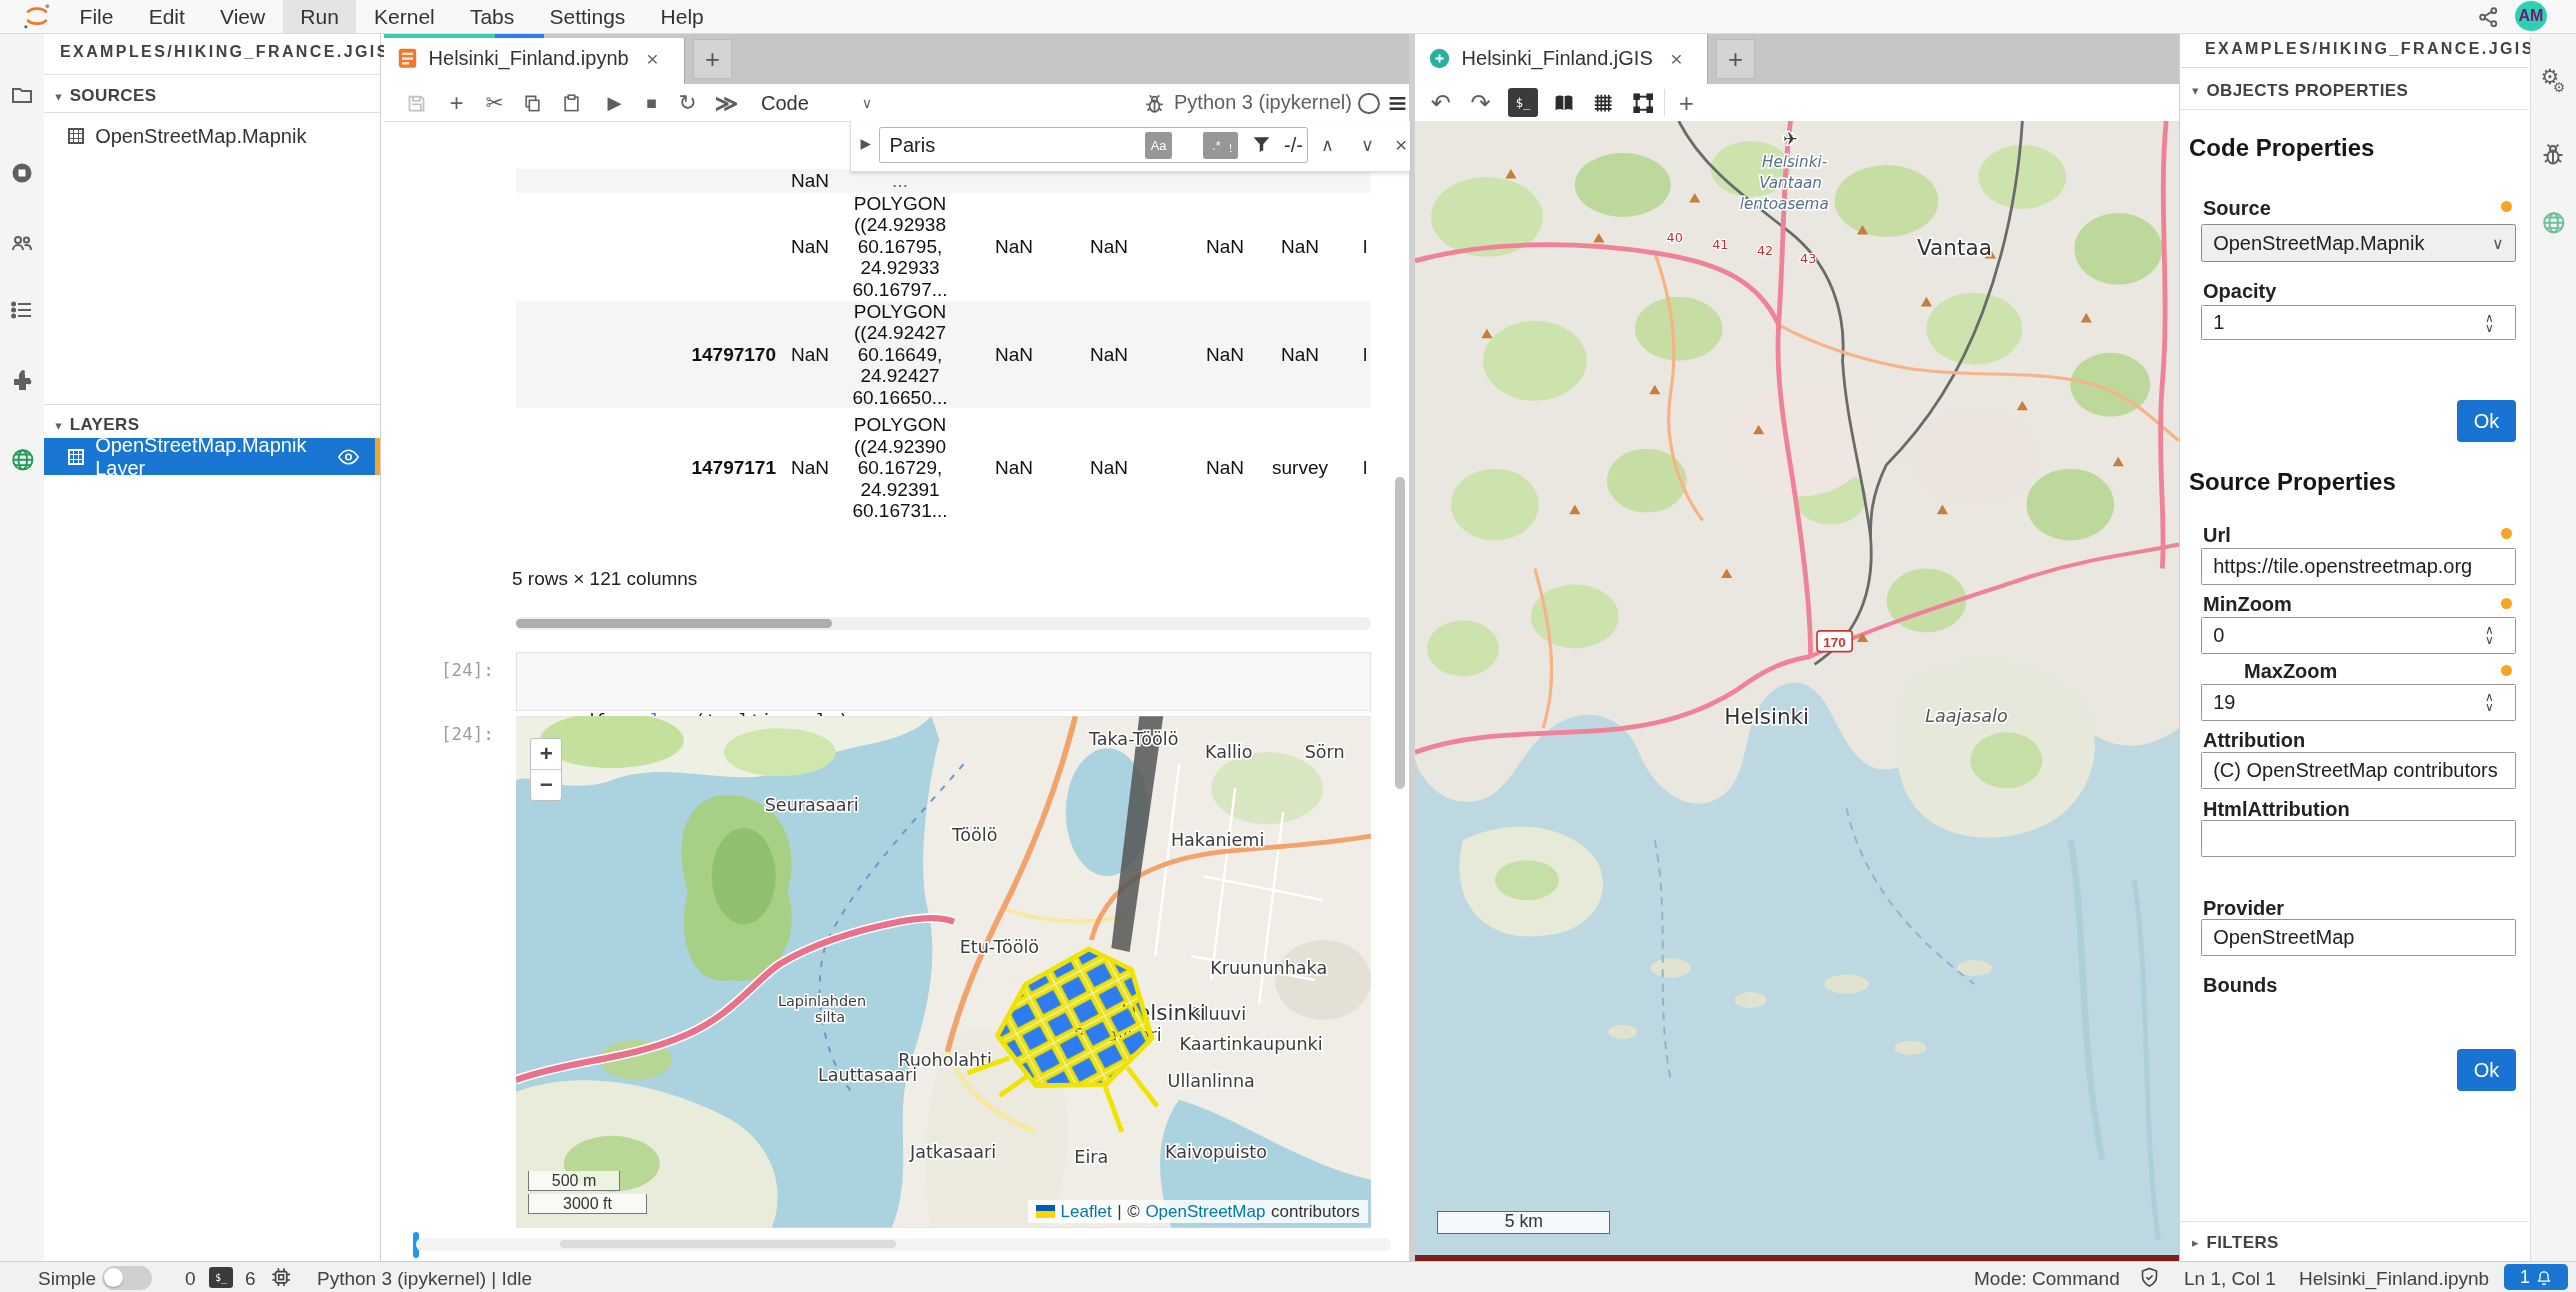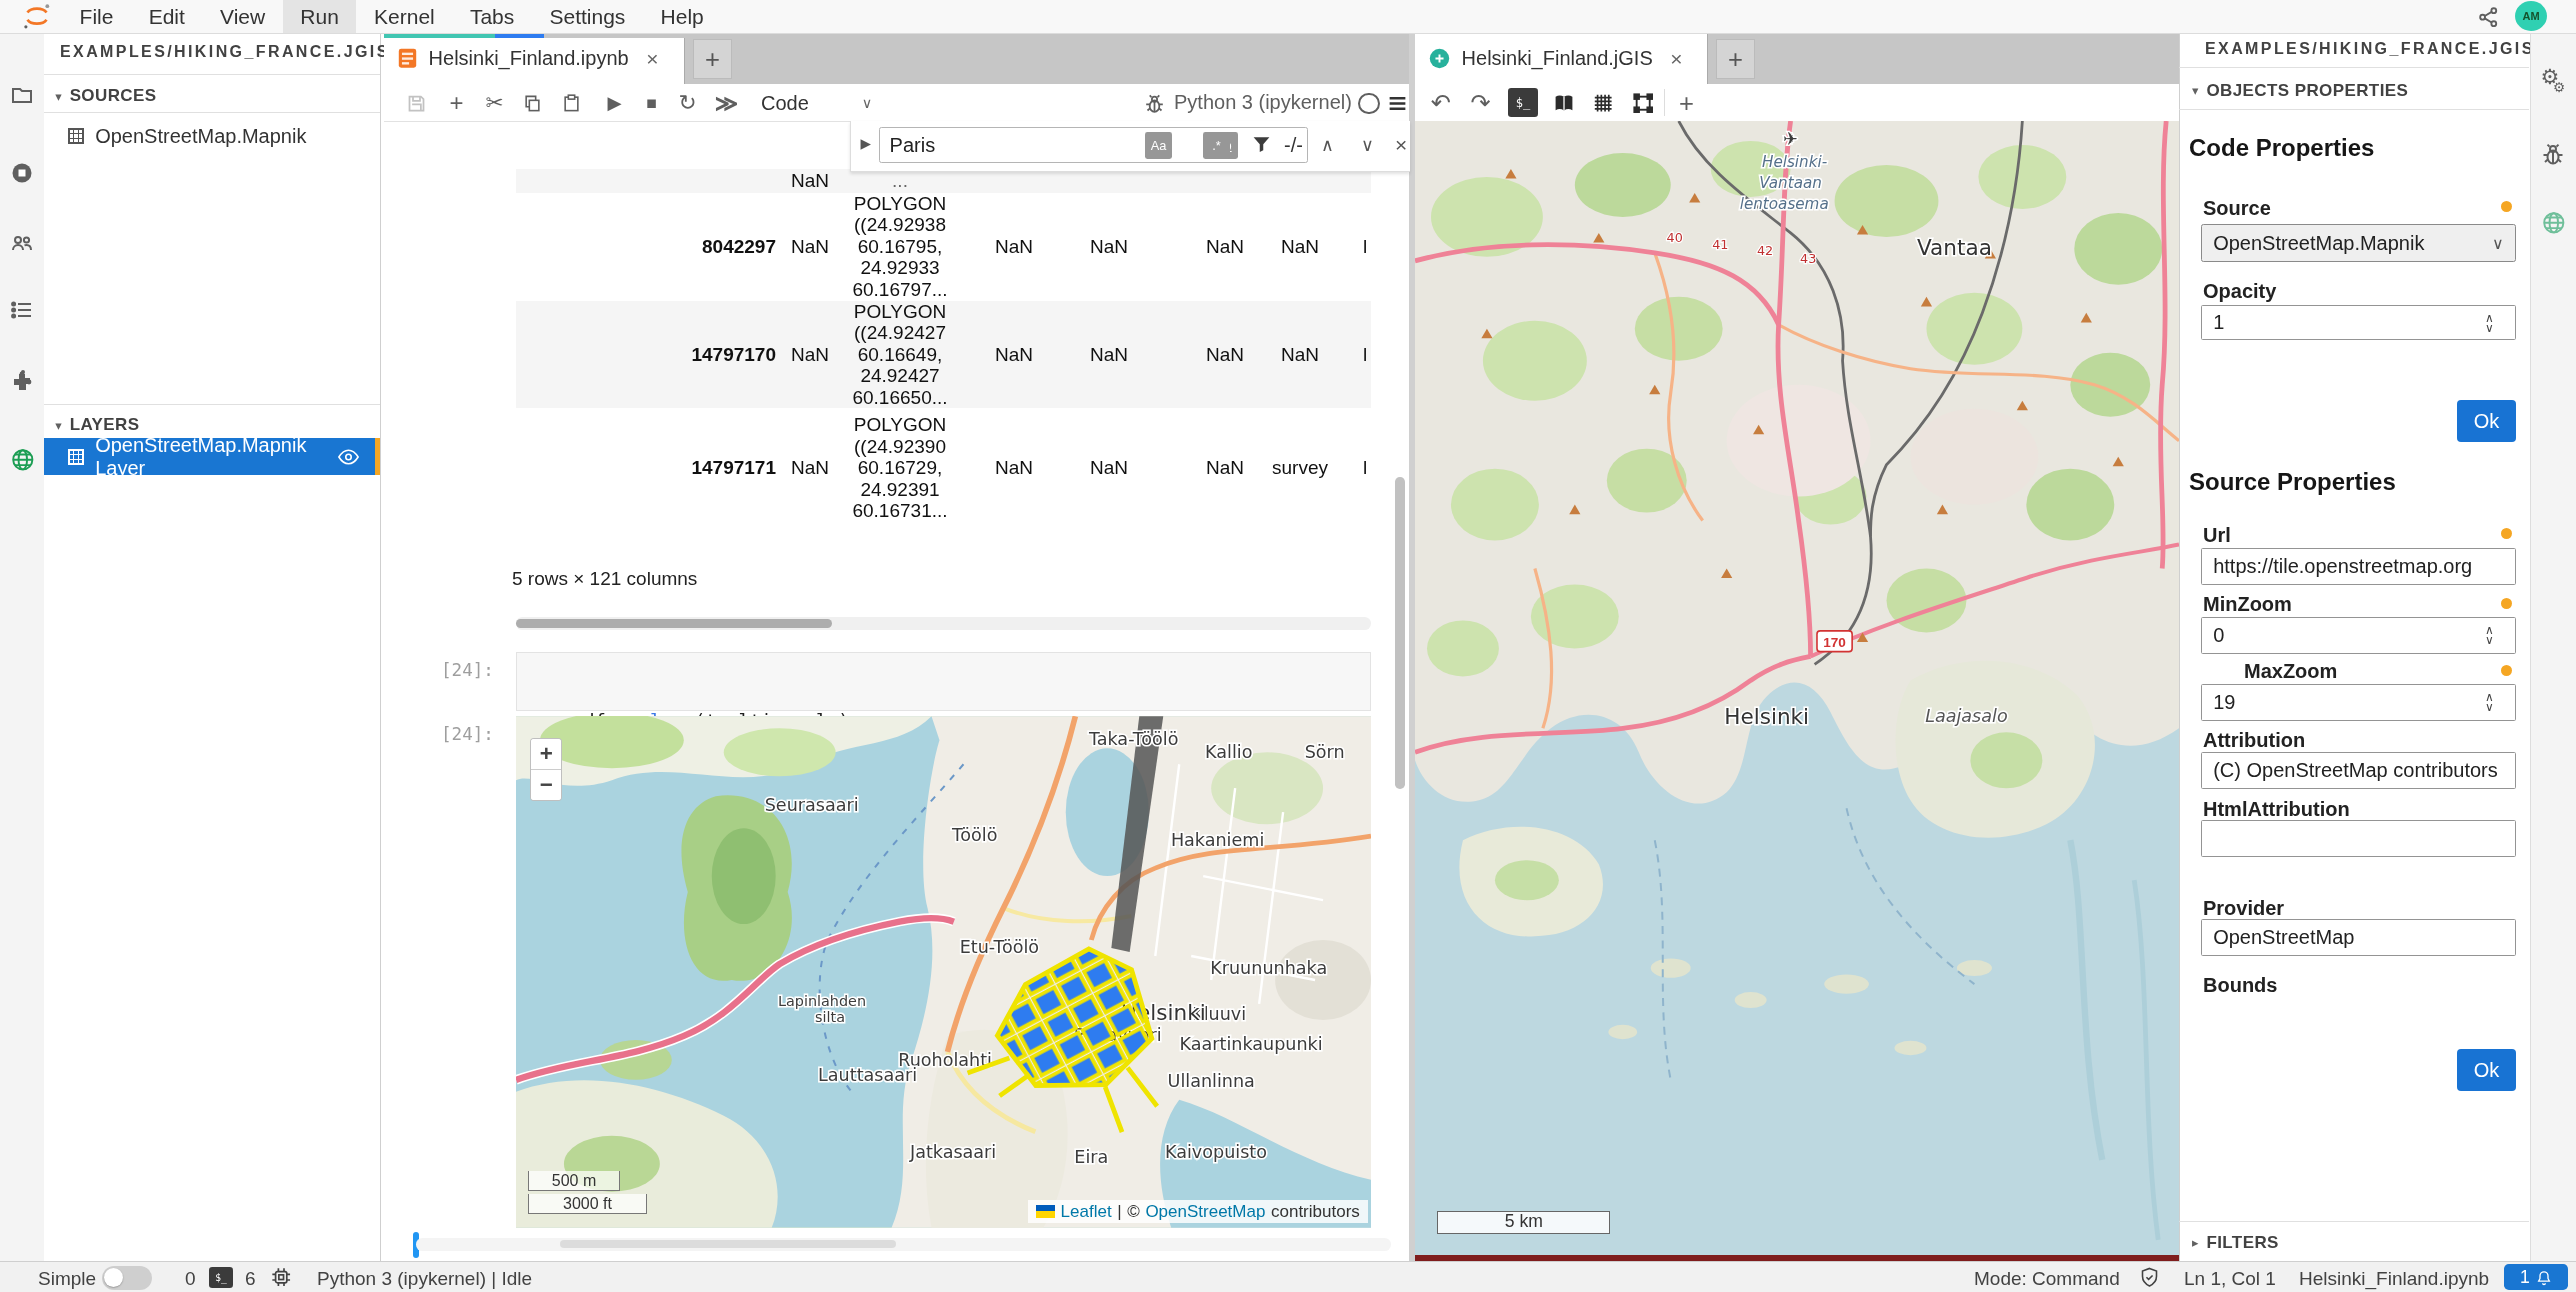--- a/index.html
+++ b/index.html
@@ -91,21 +91,21 @@
     <span class="menu-item">Help</span>
     <div style="flex:1;"></div>
     <span class="abs" style="left:2477px;top:5.6px;">
       <svg width="22.4" height="22.4" viewBox="0 0 24 24" fill="none" stroke="#5f5f5f" stroke-width="2">
           <circle cx="18" cy="5" r="2.6"></circle>
           <circle cx="6" cy="12" r="2.6"></circle>
           <circle cx="18" cy="19" r="2.6"></circle>
           <path d="M8.3 10.7l7.4-4.4M8.3 13.3l7.4 4.4"></path>
         </svg>
     </span>
-    <div class="abs flex" style="left:2515px;top:0.8px;width:32px;height:30px;border-radius:50%;background:#2fd0b2;justify-content:center;font-weight:bold;font-size:11px;color:#14532d;">AM</div>
+    <div class="abs flex" style="left:2515px;top:0.8px;width:32px;height:30px;border-radius:50%;background:#2fd0b2;justify-content:center;font-weight:bold;font-size:16px;color:#701a75;">AM</div>
   </div>
 
   <div id="leftstrip" class="abs">
     <span class="stripicon" style="top:50px;">
         <svg viewBox="0 0 24 24" width="24" height="24" fill="none" stroke="#5f5f5f" stroke-width="2">
           <path d="M3 6h7l2 2h9v11H3z"></path>
         </svg>
       </span>
     <span class="stripicon" style="top:128px;">
         <svg viewBox="0 0 24 24" width="24" height="24">
@@ -254,21 +254,20 @@
     <span class="abs" style="left:510px;top:14.4px;font-size:17.6px;color:#555;">∨</span>
     <span class="abs" style="left:544px;top:12px;font-size:21px;color:#555;">×</span>
   </div>
 
   <div class="trow" style="top:169px;height:24px;background:#f5f5f5;">
     <span class="tc" style="left:266px;width:56px;">NaN</span>
     <span class="tc" style="left:326px;width:116px;color:#666;">...</span>
   </div>
 
   <div class="trow" style="top:193px;height:107px;background:#fff;">
-    <span class="tc idx" style="left:92px;width:168px;">8042297</span>
     <span class="tc" style="left:266px;width:56px;">NaN</span>
     <span class="tc geom" style="left:326px;width:116px;">
       <span>POLYGON</span>
         <span>((24.92938</span>
         <span>60.16795,</span>
         <span>24.92933</span>
         <span>60.16797...</span>
     </span>
     <span class="tc" style="left:470px;width:56px;">NaN</span>
     <span class="tc" style="left:565px;width:56px;">NaN</span>

